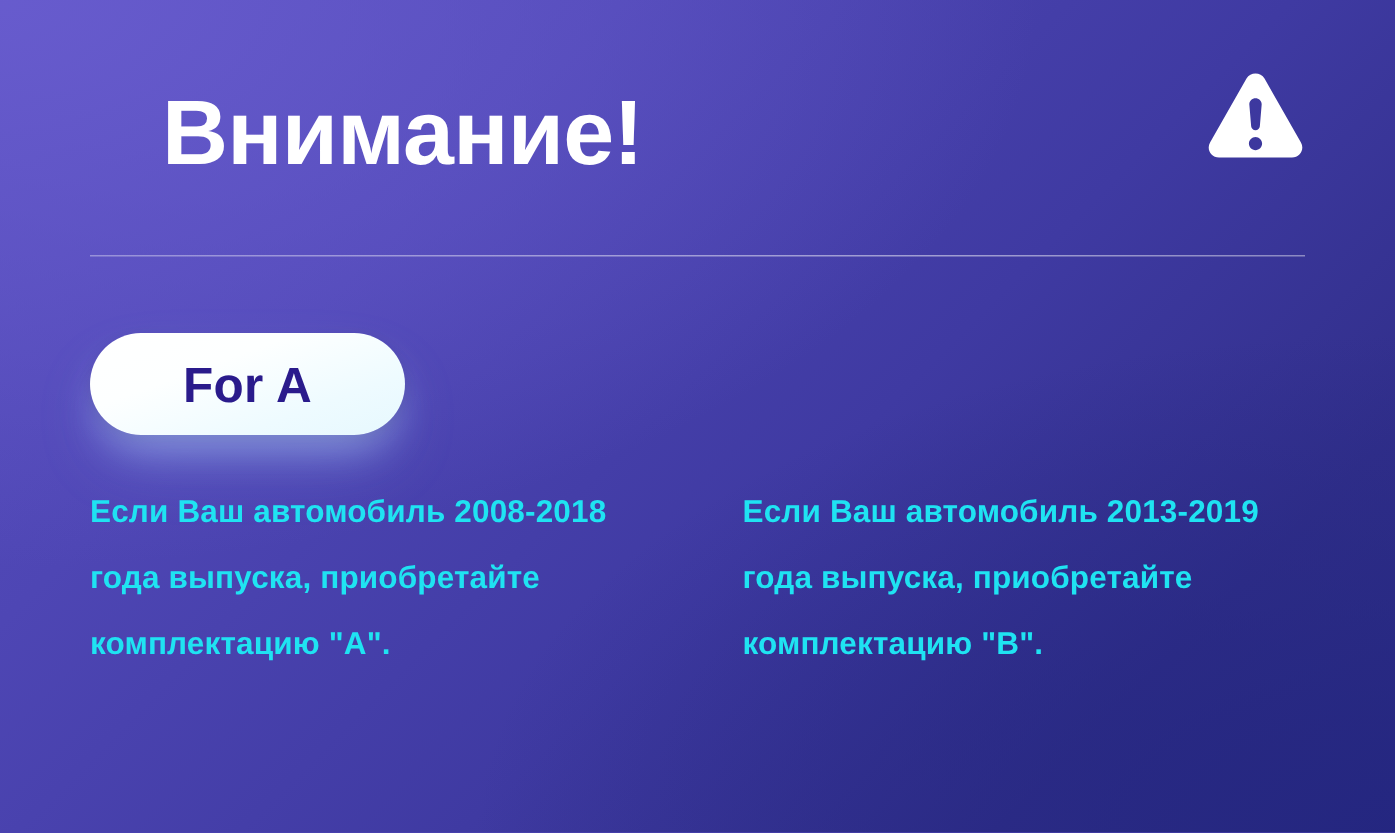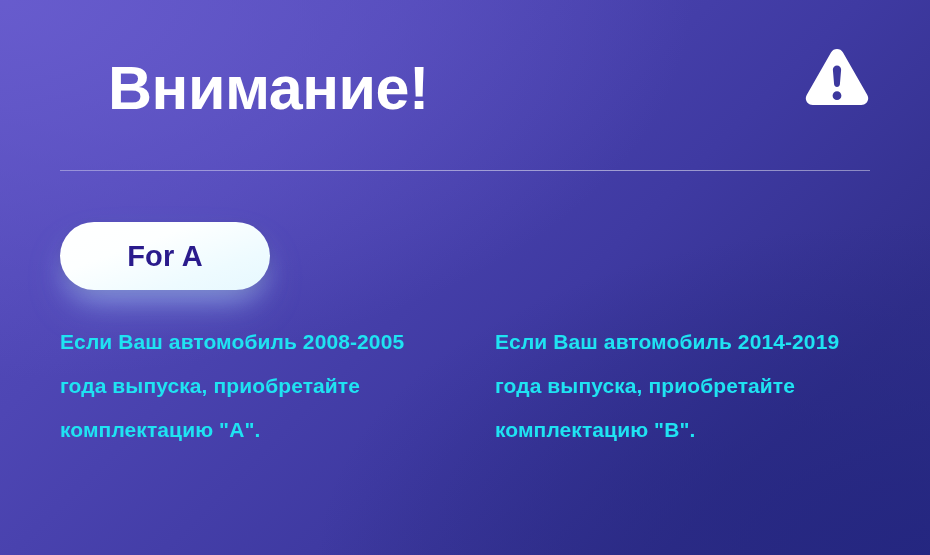--- a/index.html
+++ b/index.html
@@ -116,21 +116,21 @@
     border-radius: 50%;
     background: radial-gradient(ellipse at 50% 0%,
                   rgba(226,240,255,0.55) 0%,
                   rgba(200,220,255,0.22) 45%,
                   rgba(160,190,255,0.0) 78%);
     filter: blur(9px);
     pointer-events: none;
     z-index: -1;
   }
   .option-label {
-    font-size: 29px;
+    font-size: 33px;
     font-weight: bold;
     color: #2A1B8C;
     letter-spacing: 0.2px;
     line-height: 1;
     text-align: right;
   }
 
   .desc {
     margin: 0;
     padding: 0;
@@ -176,28 +176,28 @@
 
   <div id="divider"></div>
 
   <div id="columns">
 
     <div class="column col-a">
       <button class="option-button">
         <span class="option-label">For A</span>
       </button>
       <ul class="desc">
-        <li class="desc-line">Если Ваш автомобиль 2008-2005</li>
+        <li class="desc-line">Если Ваш автомобиль 2008-2018</li>
         <li class="desc-line">года выпуска, приобретайте</li>
         <li class="desc-line">комплектацию "A".</li>
       </ul>
     </div>
 
     <div class="column col-b">
       <ul class="desc">
-        <li class="desc-line">Если Ваш автомобиль 2014-2019</li>
+        <li class="desc-line">Если Ваш автомобиль 2013-2019</li>
         <li class="desc-line">года выпуска, приобретайте</li>
         <li class="desc-line">комплектацию "B".</li>
       </ul>
     </div>
 
   </div>
 </div>
 
 </body></html>

